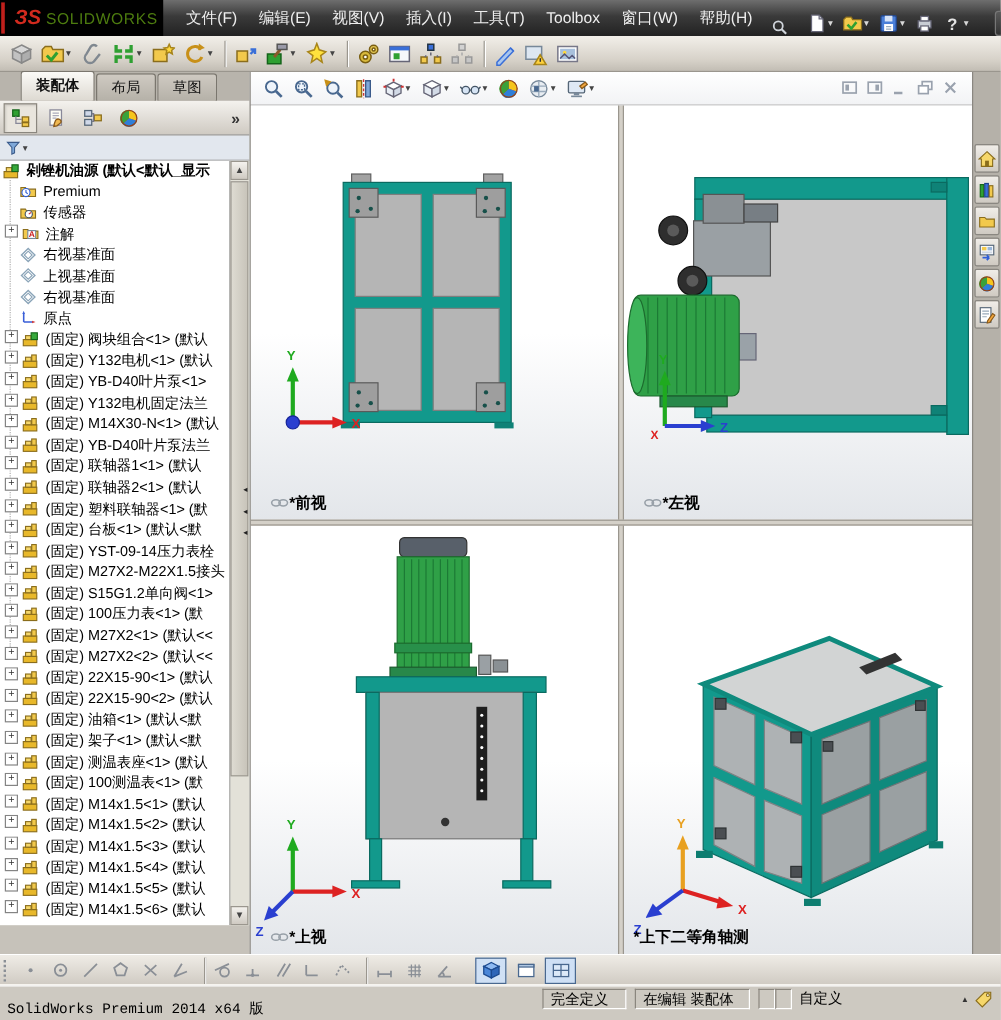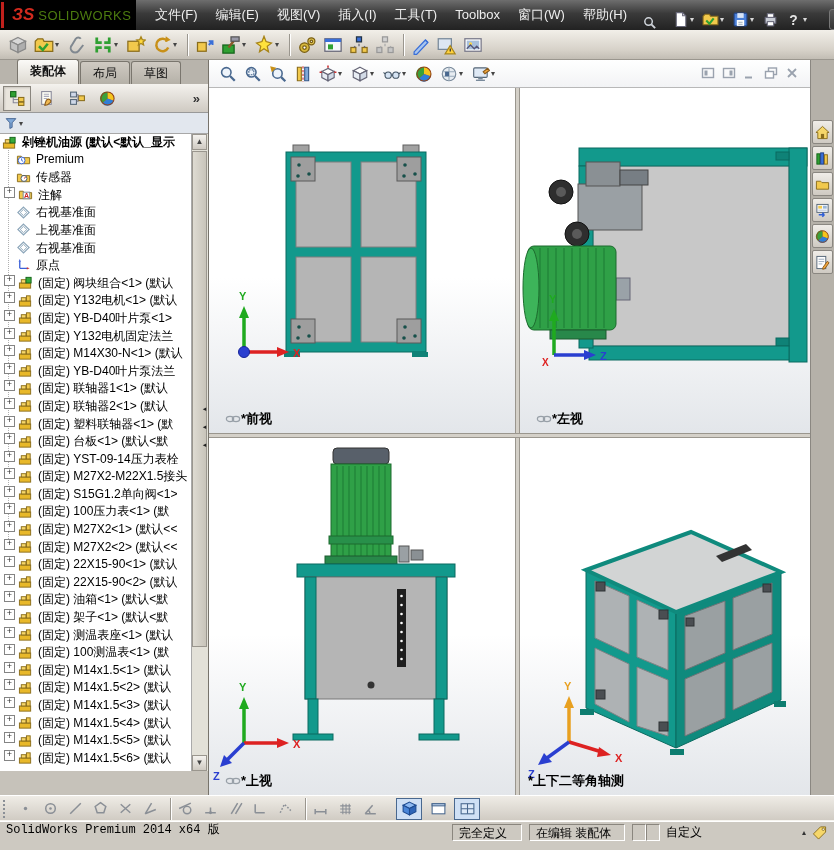--- a/index.html
+++ b/index.html
@@ -95,21 +95,21 @@
      background:linear-gradient(#efece6,#cfcac2);border-top:1px solid #fff;display:flex;align-items:center}
   #grip{width:5px;height:18px;margin:0 6px 0 3px;border-left:2px dotted #8a8f96}
   .snap{display:flex;align-items:center;padding:1px;margin-right:6px}
   .viewbtn{width:24px;height:20px;display:flex;align-items:center;justify-content:center;margin-right:3px;
            border:1px solid transparent}
   .viewbtn.pressed{background:#cfe0f5;border:1px solid #49688f}
 
   
   #statusbar{position:absolute;left:0;top:820px;width:834px;height:30px;background:#cdc9c1;
      border-top:1px solid #f6f4ef;box-shadow:inset 0 1px 0 #fff;font-size:12px;color:#000}
-  #sb-left{position:absolute;left:6px;top:0;font-family:"Liberation Mono","DejaVu Sans Mono",monospace;font-size:12px}
+  #sb-left{position:absolute;left:6px;top:11px;font-family:"Liberation Mono","DejaVu Sans Mono",monospace;font-size:12px}
   .sb-box{position:absolute;top:3px;height:17px;line-height:17px;text-align:left;
           border:1px solid;border-color:#8a867e #ffffff #ffffff #8a867e;padding:0 6px;box-sizing:border-box}
   #sb-def{left:452px;min-width:70px}
   #sb-edit{left:529px;min-width:96px}
   #sb-e1{left:632px;width:10px}
   #sb-e2{left:646px;width:10px}
   #sb-custom{left:660px;width:140px;border:none}
   #sb-caret{position:absolute;left:802px;top:7px;font-size:8px;color:#333}
   #sb-tag{position:absolute;left:812px;top:4px}
   svg{display:block}

